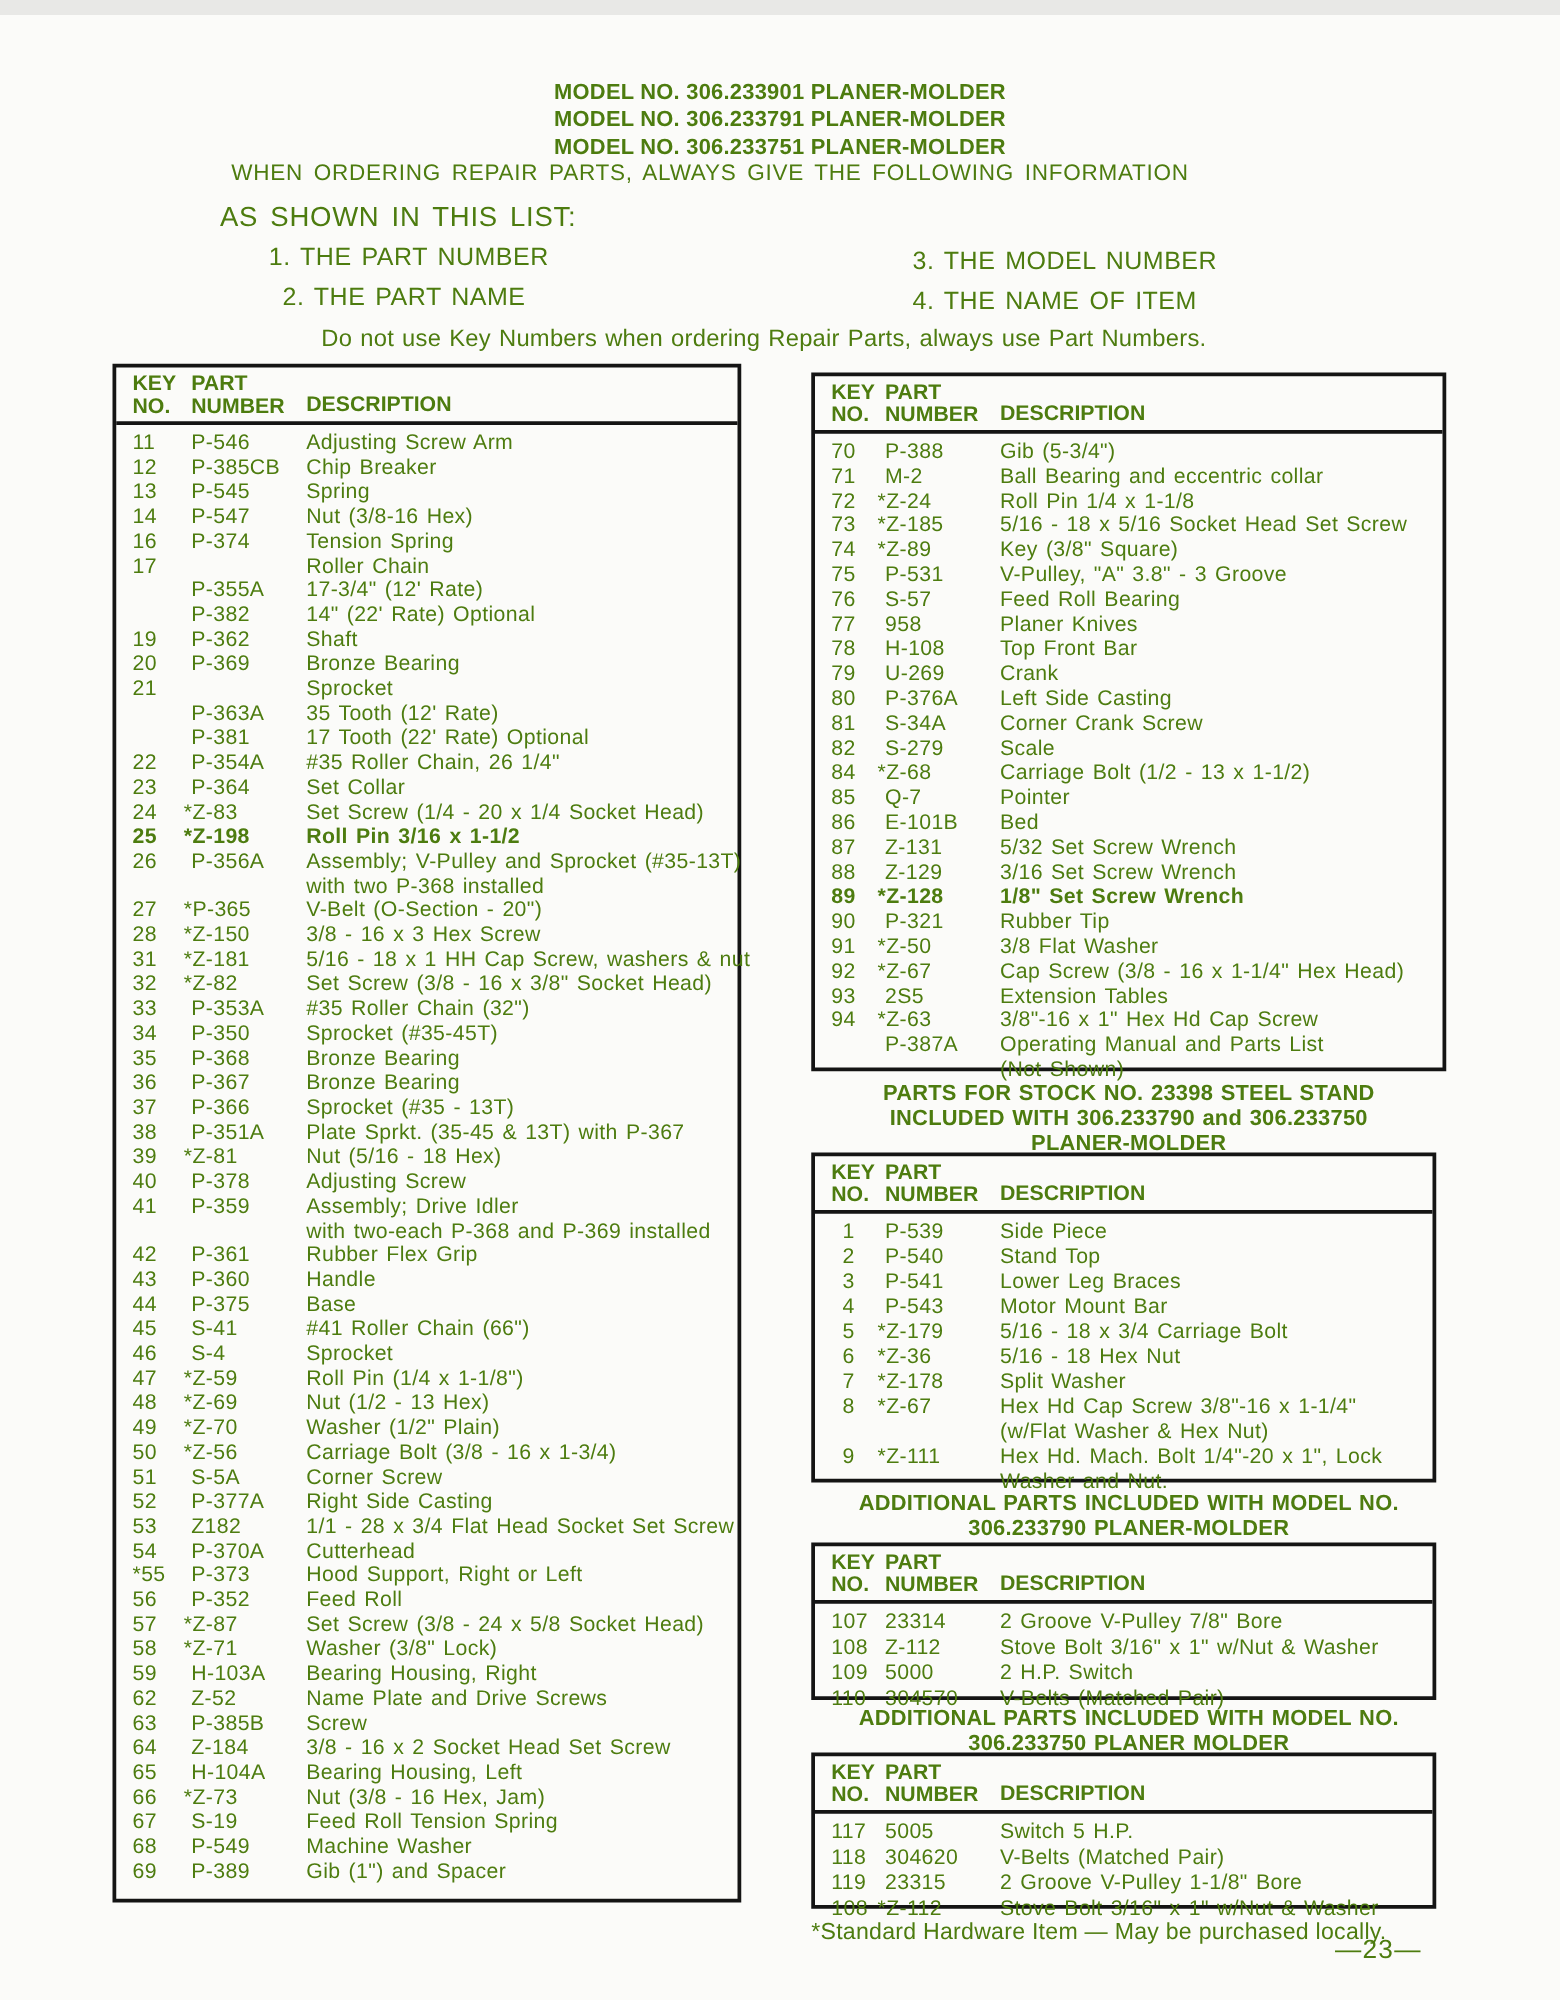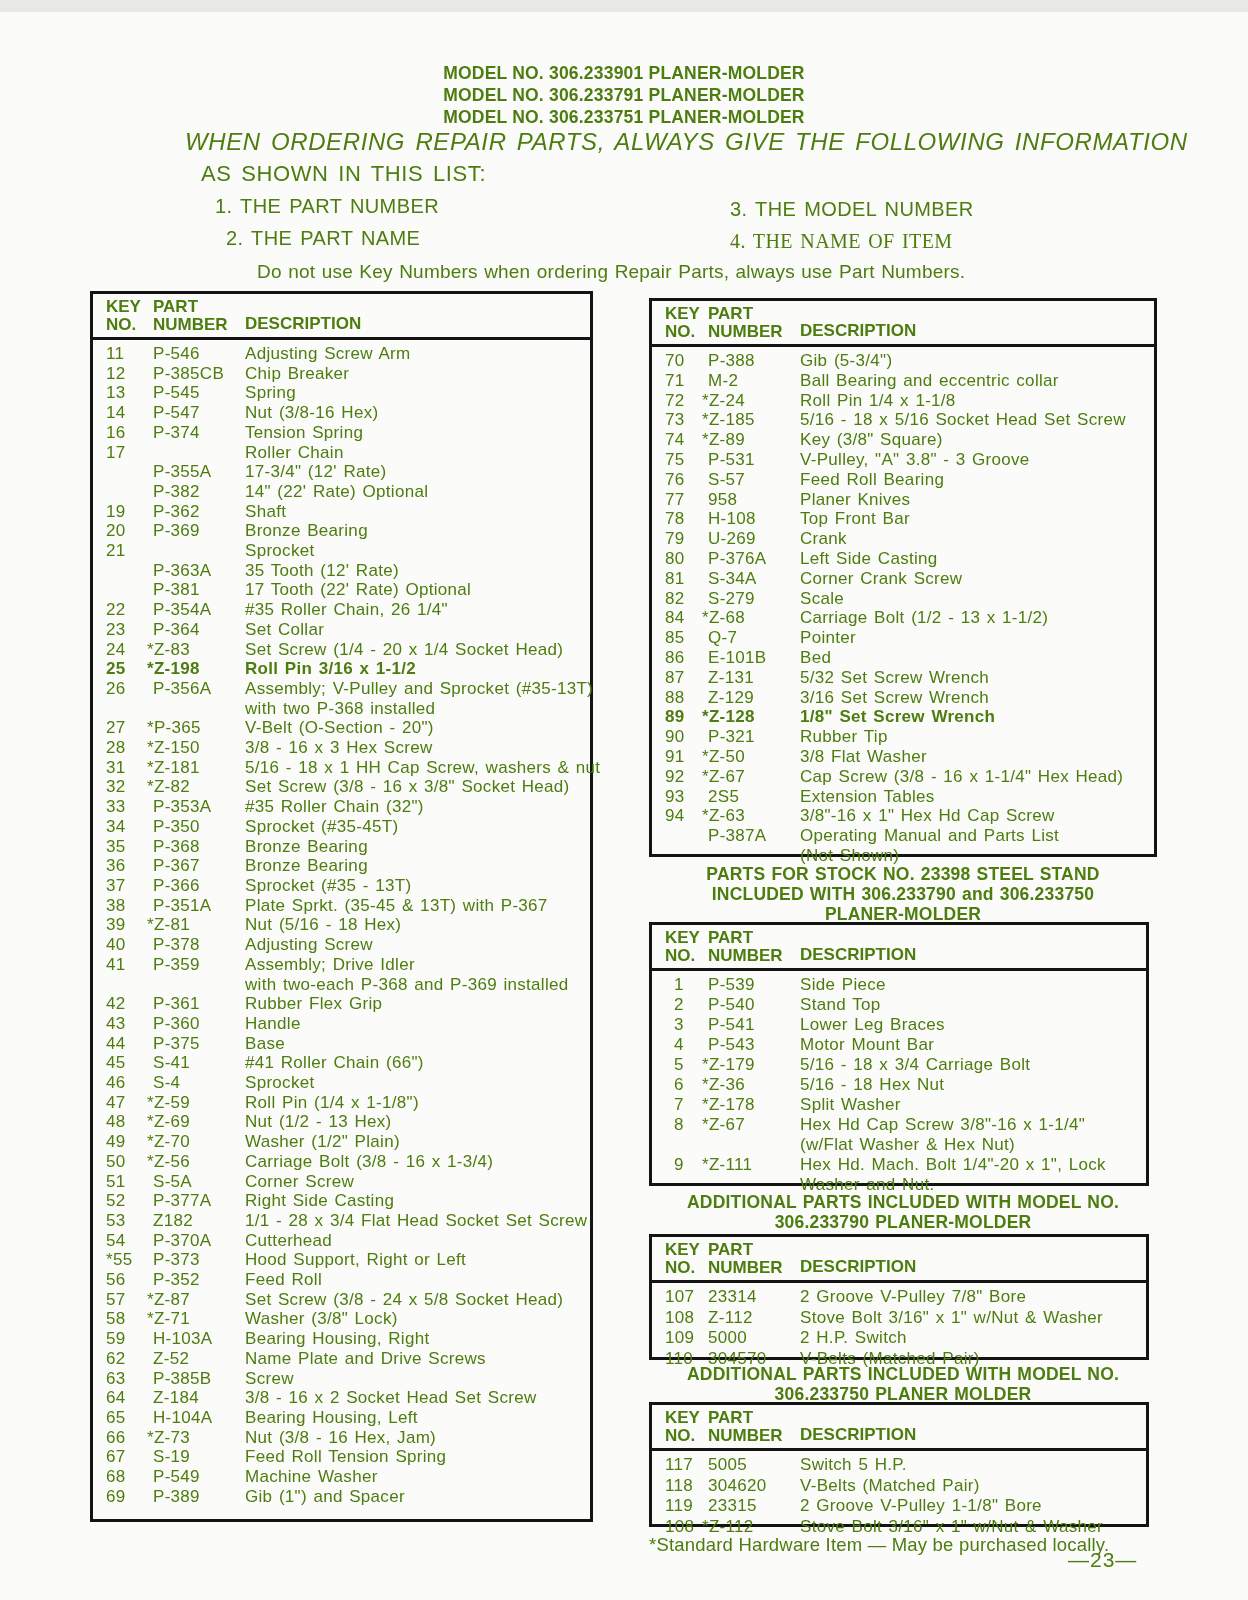--- a/index.html
+++ b/index.html
@@ -4,25 +4,25 @@
 <style>
   html,body{margin:0;padding:0;}
   body{background:#e8e8e6;font-family:"Liberation Sans","DejaVu Sans",sans-serif;}
   .page{
     position:relative;width:1248px;height:1600px;margin:12px auto;
     background:#fbfbf9;color:#4d7c0f;overflow:hidden;
   }
   
   .models{position:absolute;top:50px;left:0;width:1248px;text-align:center;
     font-weight:bold;font-size:17.5px;line-height:22px;letter-spacing:.2px;}
-  .intro1{position:absolute;left:185px;top:116px;font-size:24px;letter-spacing:.6px;word-spacing:3px;font-style:italic;}
-  .intro2{position:absolute;left:201px;top:149px;font-size:22px;letter-spacing:.6px;word-spacing:3px;}
+  .intro1{position:absolute;left:185px;top:116px;font-size:18px;letter-spacing:.6px;word-spacing:3px;}
+  .intro2{position:absolute;left:176px;top:149px;font-size:22px;letter-spacing:.6px;word-spacing:3px;}
   .oitem{position:absolute;font-size:20px;letter-spacing:.4px;word-spacing:2px;}
   .i1{left:215px;top:183px;} .i2{left:226px;top:215px;}
-  .i3{left:730px;top:186px;} .i4{left:730px;top:218px;font-family:Liberation Serif, serif;}
+  .i3{left:730px;top:186px;} .i4{left:730px;top:218px;}
   .keynote{position:absolute;left:257px;top:249px;font-size:19px;letter-spacing:.2px;word-spacing:1px;}
   
   .ptable{position:absolute;background:#fbfbf9;border:3px solid #141414;box-sizing:border-box;}
   .thead{display:grid;border-bottom:3px solid #141414;padding:4px 0 3px 0;
     font-weight:bold;font-size:17px;line-height:18px;}
   .thead .hkey{padding-left:13px;}
   .thead .hpart{padding-left:4px;}
   .thead .hdesc{text-align:center;display:flex;align-items:flex-end;justify-content:flex-start;padding-bottom:1px;}
   .tbody{padding-top:4px;}
   .trow{display:grid;font-size:17px;letter-spacing:.3px;word-spacing:1.5px;}

